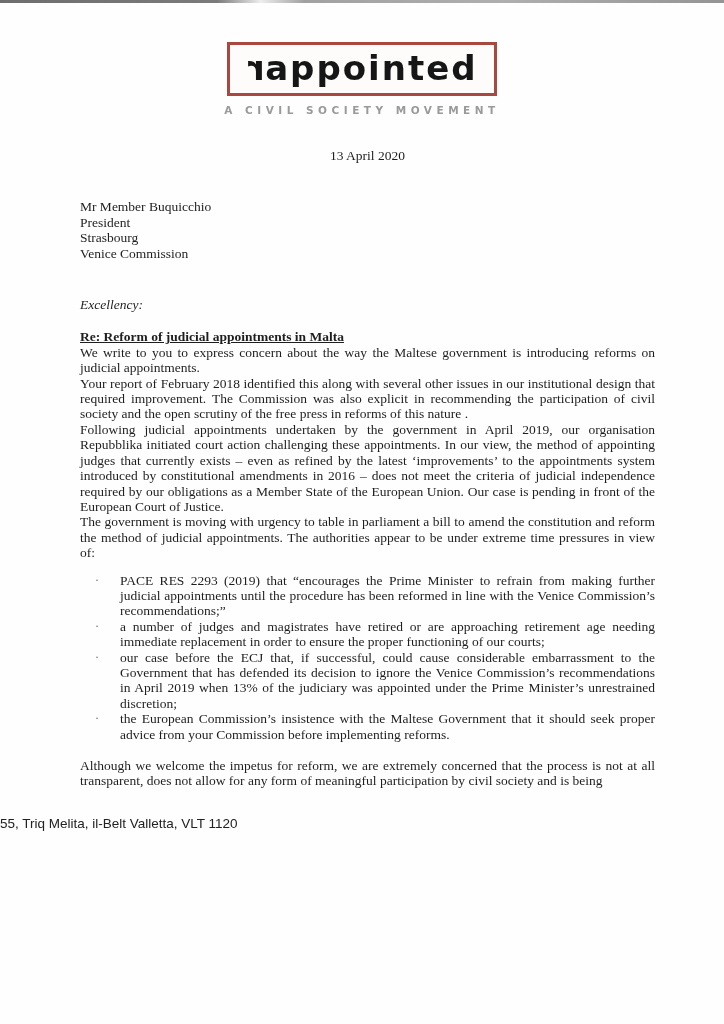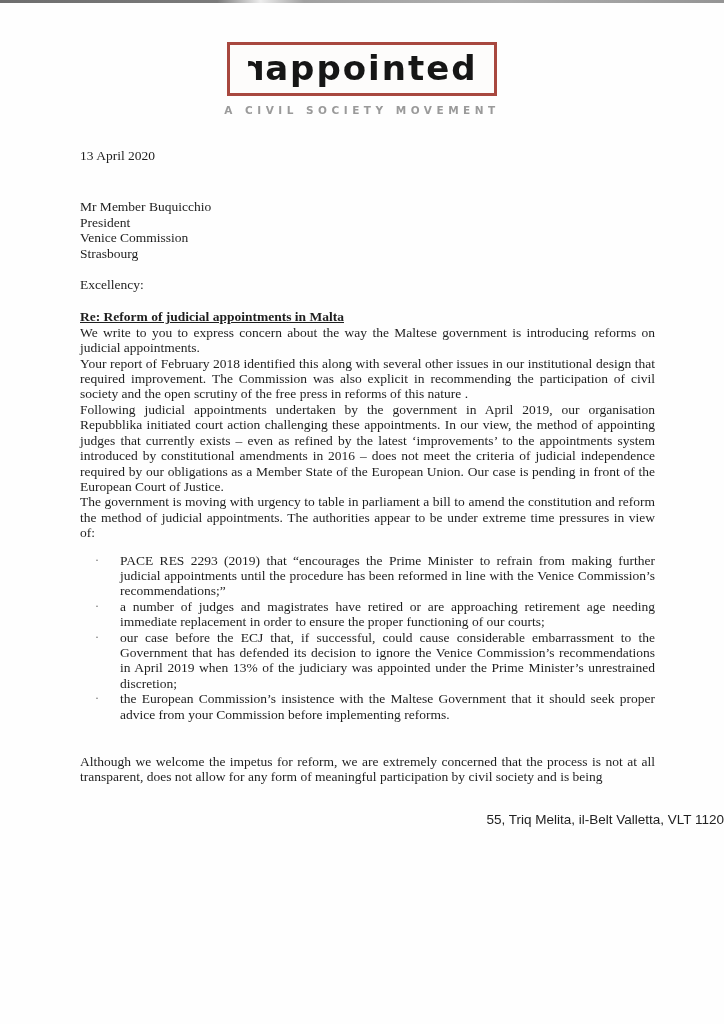--- a/index.html
+++ b/index.html
@@ -47,44 +47,44 @@
     letter-spacing: 4.5px;
     color: #9a9a9a;
     font-weight: 700;
   }
   
   .content {
     padding: 0 69px 0 80px;
     font-size: 13.5px;
     line-height: 15.4px;
   }
-  .date-line { margin-top: 32px; }
+  .date-line { margin-top: 32px; text-align: center; }
   .recipient-block { margin-top: 36px; }
-  .salutation { margin-top: 16px; }
+  .salutation { margin-top: 36px; font-style: italic; }
   .subject-line {
     margin-top: 17px;
     font-weight: bold;
     text-decoration: underline;
   }
   .para { text-align: justify; }
   .bullet-list { margin-top: 12px; }
   .bullet-item { display: flex; padding-left: 15px; }
   .bullet-marker {
     width: 25px;
     flex: 0 0 25px;
     color: #6a6a6a;
     font-size: 12px;
   }
   .bullet-text { flex: 1; text-align: justify; }
-  .closing-para { margin-top: 32px; text-align: justify; }
+  .closing-para { margin-top: 16px; text-align: justify; }
   
   .footer {
     margin-top: 26px;
     width: 100%;
-    text-align: right;
+    text-align: left;
     font-family: "Liberation Sans", sans-serif;
     font-size: 13.5px;
     line-height: 17.5px;
     color: #222222;
   }
 </style>
 </head>
 <body>
 
 <div class="page">
@@ -98,22 +98,22 @@
     <div class="logo-tagline">A CIVIL SOCIETY MOVEMENT</div>
   </div>
 
   <div class="content">
 
     <div class="date-line">13 April 2020</div>
 
     <div class="recipient-block">
       <div>Mr Member Buquicchio</div>
       <div>President</div>
+      <div>Strasbourg</div>
       <div>Venice Commission</div>
-      <div>Strasbourg</div>
     </div>
 
     <div class="salutation">Excellency:</div>
 
     <div class="subject-line">Re: Reform of judicial appointments in Malta</div>
 
     <div class="para">We write to you to express concern about the way the Maltese government is introducing reforms on judicial appointments.</div>
     <div class="para">Your report of February 2018 identified this along with several other issues in our institutional design that required improvement. The Commission was also explicit in recommending the participation of civil society and the open scrutiny of the free press in reforms of this nature .</div>
     <div class="para">Following judicial appointments undertaken by the government in April 2019, our organisation Repubblika initiated court action challenging these appointments. In our view, the method of appointing judges that currently exists – even as refined by the latest ‘improvements’ to the appointments system introduced by constitutional amendments in 2016 – does not meet the criteria of judicial independence required by our obligations as a Member State of the European Union. Our case is pending in front of the European Court of Justice.</div>
     <div class="para">The government is moving with urgency to table in parliament a bill to amend the constitution and reform the method of judicial appointments. The authorities appear to be under extreme time pressures in view of:</div>

